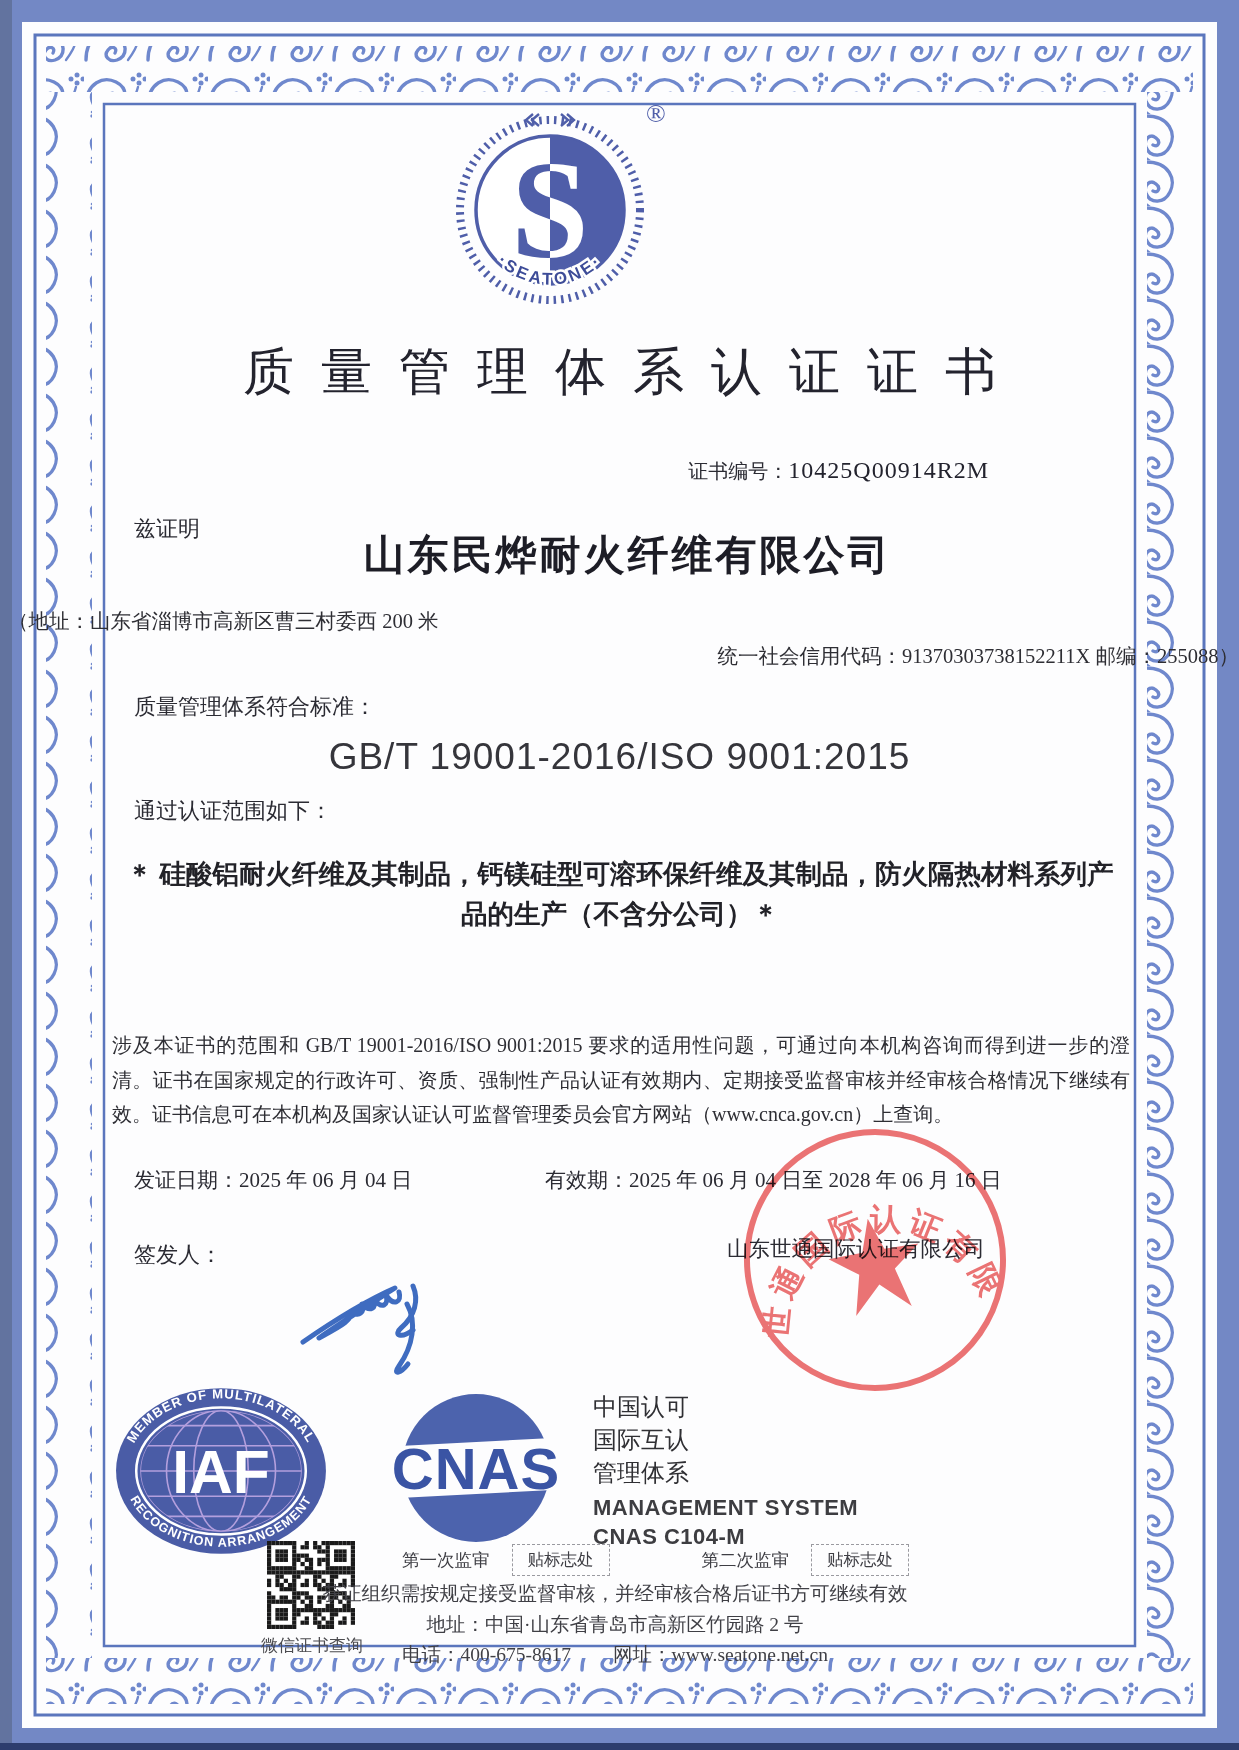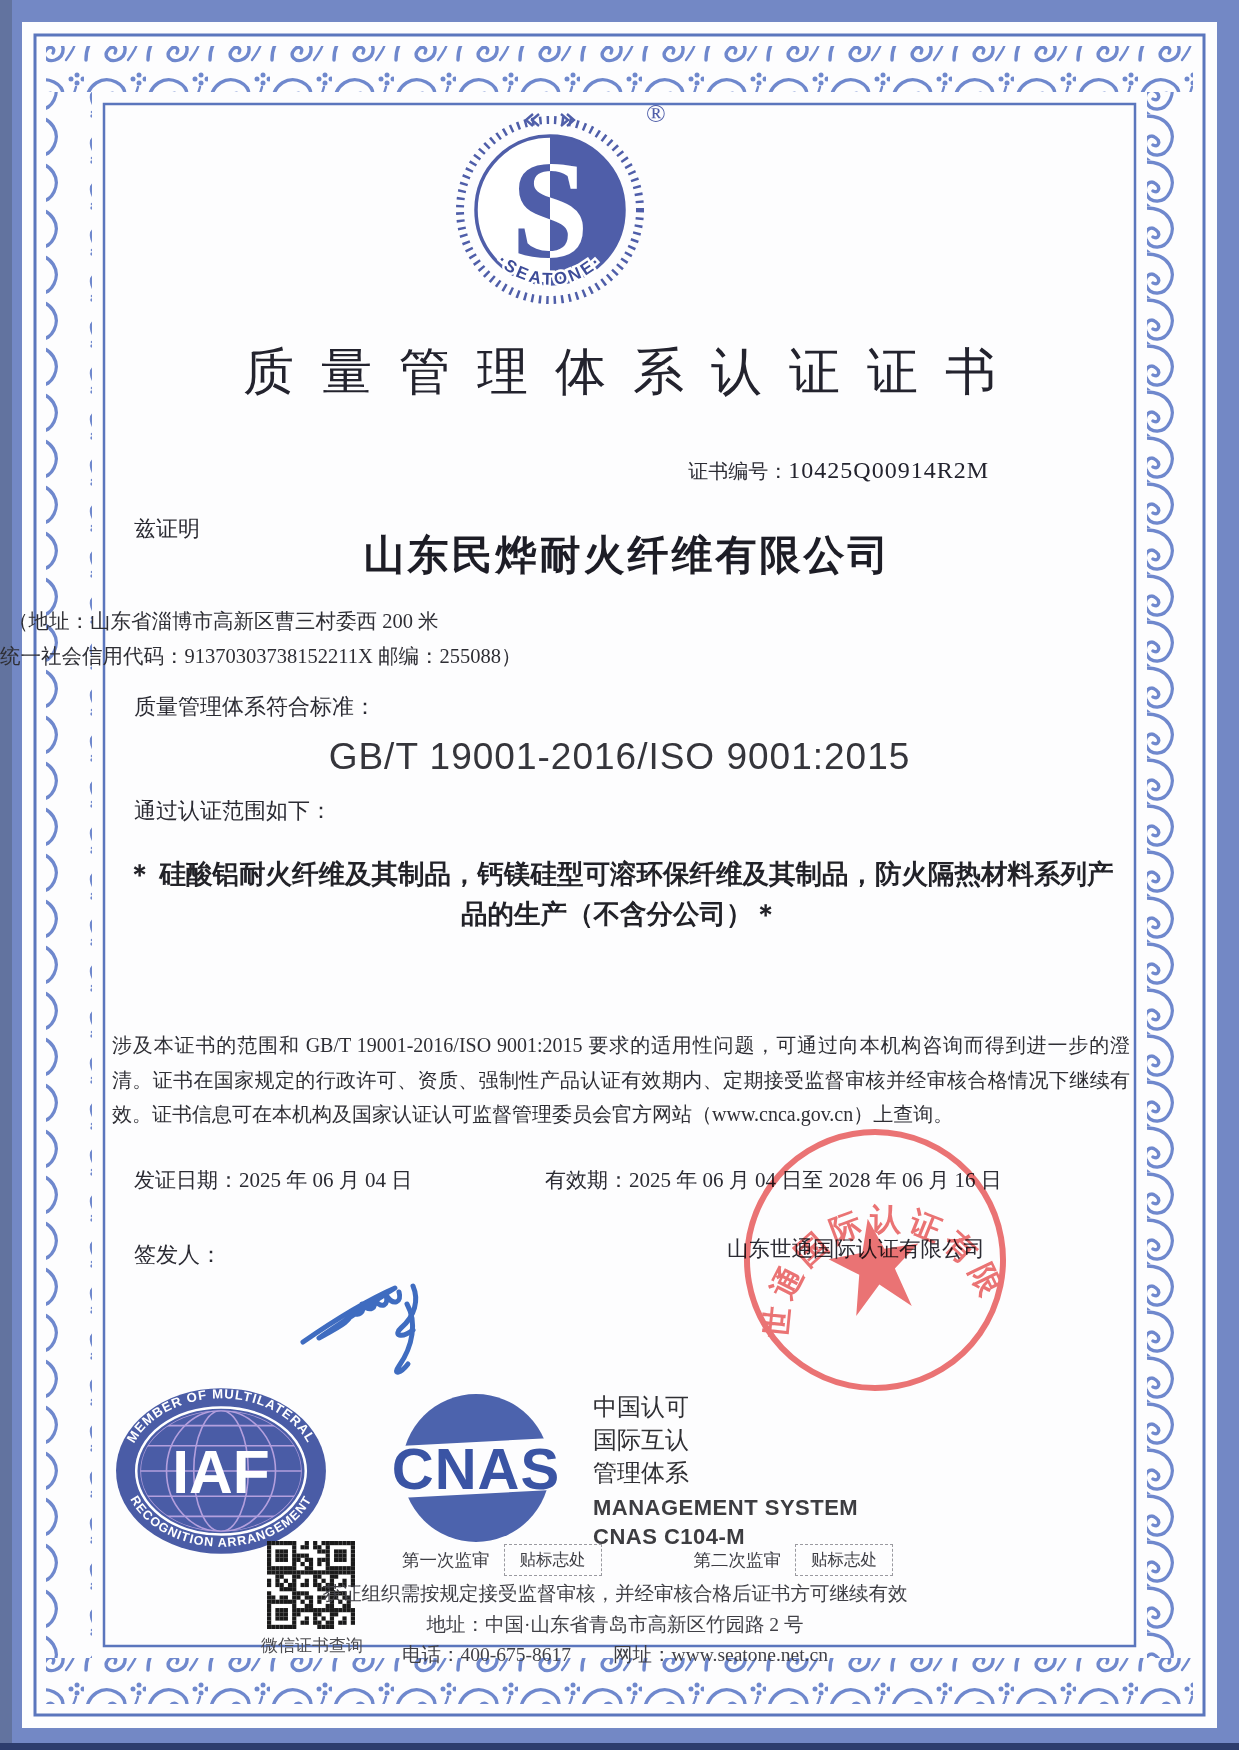--- a/index.html
+++ b/index.html
@@ -22,37 +22,37 @@
     left:0;top:338px;width:100%;text-align:center;
     font-size:51px;font-weight:400;letter-spacing:27px;text-indent:27px;
     color:#23232e;white-space:nowrap;
   }
   .certline{top:457px;right:250px;white-space:nowrap;}
   .certline .lbl{font-size:20px;color:#2b2b33;}
   .certline .num{font-size:24px;font-weight:400;color:#23232e;letter-spacing:1px;}
   .hereby{left:134px;top:514px;font-size:22px;}
   .company{left:0;top:528px;width:100%;text-align:center;font-size:41px;font-weight:700;color:#1d1d26;letter-spacing:3px;padding-left:8px;}
   .addr1{left:8px;top:607px;width:100%;text-align:left;font-size:20.5px;color:#2e2e34;}
-  .addr2{left:0;top:642px;width:100%;text-align:left;font-size:20.5px;color:#2e2e34;}
+  .addr2{left:0;top:642px;width:100%;text-align:right;font-size:20.5px;color:#2e2e34;}
   .stdlabel{left:134px;top:692px;font-size:22px;}
   .stdvalue{left:0;top:736px;width:100%;text-align:center;font-family:Liberation Sans, sans-serif;font-size:37px;color:#35353b;letter-spacing:1px;}
   .scopelabel{left:134px;top:796px;font-size:22px;}
   .scope{left:100px;top:854px;width:1040px;text-align:center;font-size:26.5px;font-weight:700;line-height:40px;color:#222228;}
   .fineprint{left:112px;top:1028px;width:1018px;font-size:20px;line-height:34.5px;text-align:justify;color:#2e2e34;}
   .issuedate{left:134px;top:1166px;font-size:21px;white-space:nowrap;}
   .validdate{left:545px;top:1166px;font-size:21px;white-space:nowrap;}
   .signer{left:134px;top:1240px;font-size:22px;}
   .issuer{left:727px;top:1234px;font-size:21.5px;color:#2b2b33;white-space:nowrap;}
   .cnas-text{left:593px;top:1390px;width:300px;}
   .cnas-text .cnl{font-family:"Liberation Sans",sans-serif;font-size:24px;line-height:33px;color:#2f2f33;}
   .cnas-text .enl{font-family:"Liberation Sans",sans-serif;font-size:22px;line-height:29px;font-weight:700;color:#3d3d41;letter-spacing:.5px;}
   .cnas-text .enl.first{margin-top:4px;}
   .qr-caption{left:252px;top:1634px;width:120px;text-align:center;font-size:17px;color:#4c4c50;}
   .audit-row{left:402px;top:1544px;width:575px;display:flex;gap:92px;}
-  .audit-group{display:flex;align-items:center;gap:14px;}
+  .audit-group{display:flex;align-items:center;gap:22px;}
   .audit-label{font-size:17.5px;color:#3e3e44;white-space:nowrap;}
   .sticker-box{border:1.6px dashed #9a9aa0;padding:4px 15px;font-size:16.5px;color:#3e3e44;white-space:nowrap;}
   .foot{width:600px;left:315px;text-align:center;font-size:19.5px;color:#3f3f45;white-space:nowrap;}
   .foot.note{top:1580px;}
   .foot.addr{top:1611px;}
   .foot.tel{top:1641px;}
   .foot.tel .sp{display:inline-block;width:42px;}
   .seal-svg{mix-blend-mode:multiply;opacity:.82;pointer-events:none;}
 </style>
 </head>

